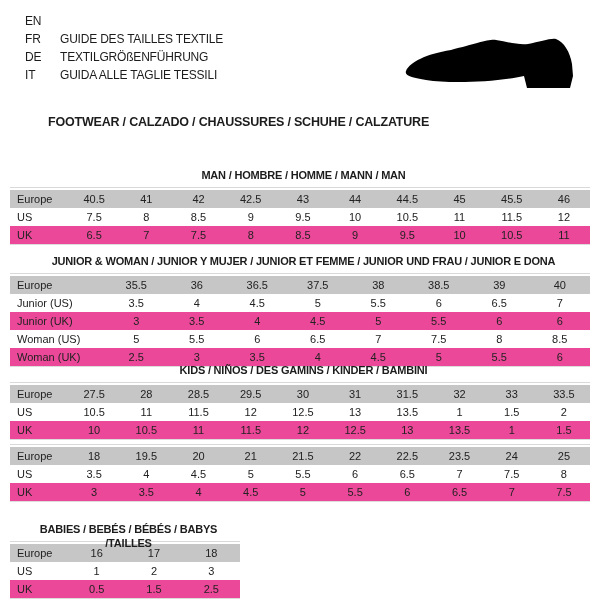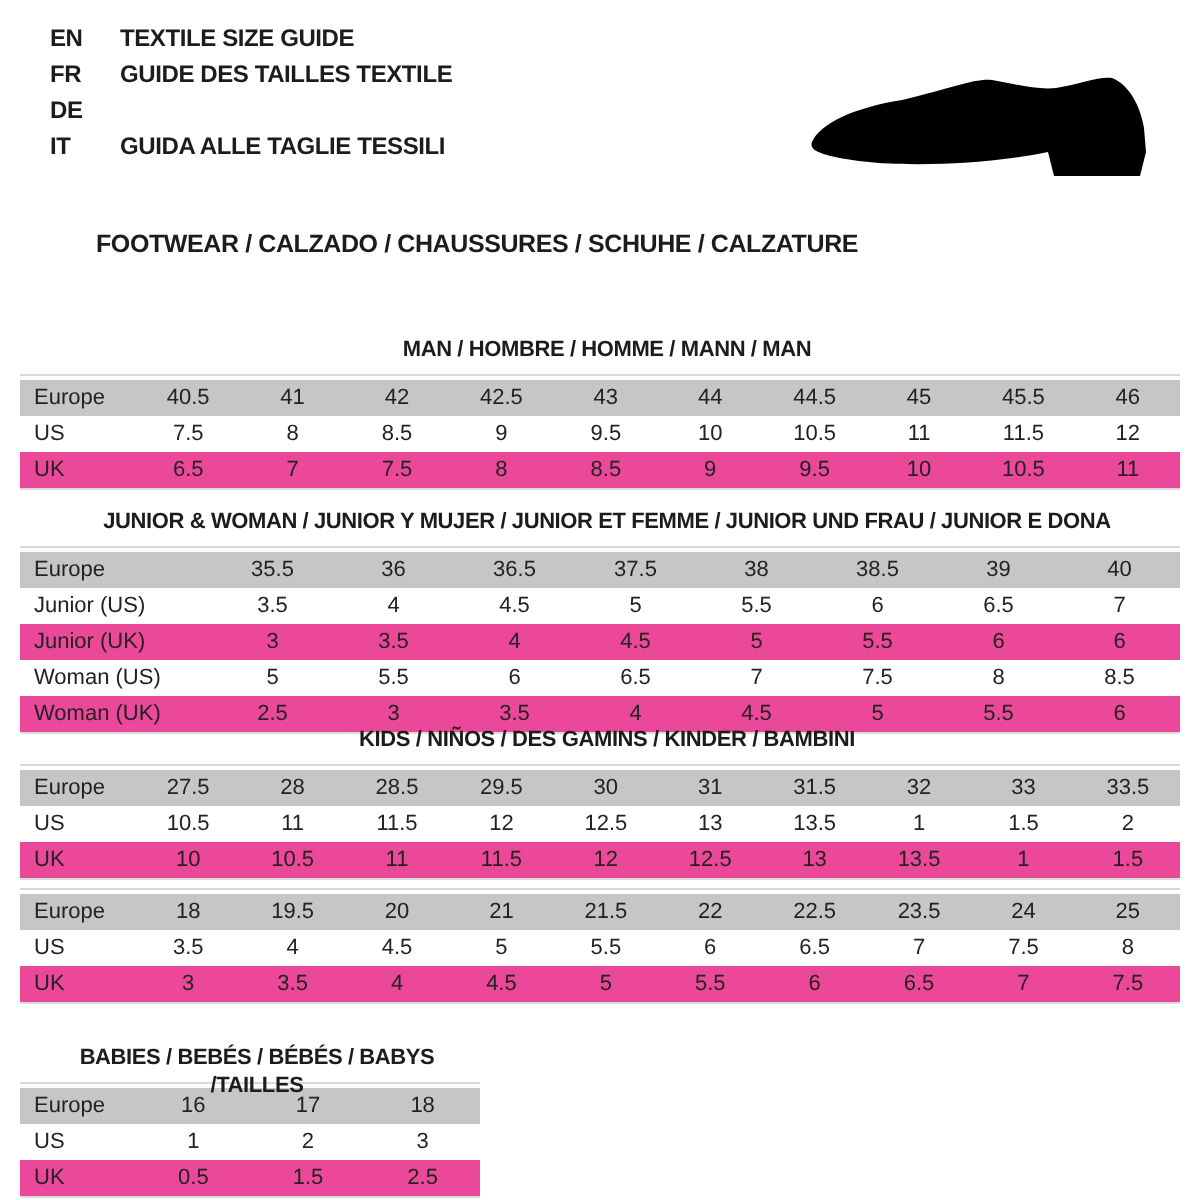--- a/index.html
+++ b/index.html
@@ -6,22 +6,22 @@
   html, body { width: 600px; height: 600px; }
   body {
     font-family: "Liberation Sans", sans-serif;
     background: #ffffff;
     color: #1c1c1c;
     position: relative;
     overflow: hidden;
   }
   
   .lang-list { position: absolute; top: 12px; left: 25px; }
-  .lang-row { display: flex; height: 18px; 
-              font-weight: 700; font-size: 12px; letter-spacing: -0.2px; }
+  .lang-row { display: flex; height: 18px; align-items: center;
+              font-weight: 400; font-size: 12px; letter-spacing: -0.2px; }
   .lang-code { width: 35px; }
   .category-line { position: absolute; top: 115px; left: 17px;
                    font-weight: 700; font-size: 12.5px; letter-spacing: -0.2px; padding-left: 31px; }
   .shoe { position: absolute; left: 396px; top: 26px; }
   
   .section { position: absolute; left: 10px; width: 580px; }
   .s0 { top: 168px; } .s1 { top: 254px; } .s2 { top: 363px; }
   .s3 { top: 444px; } .s4 { top: 522px; width: 230px; }
   .section-title { font-weight: 700; font-size: 11px; letter-spacing: -0.2px;
                    height: 14px; line-height: 14px; padding-left: 7px;
@@ -35,28 +35,28 @@
   .label-cell { width: 58px; padding-left: 7px; }
   .wide-label .label-cell { width: 96px; }
   .val-cell { flex: 1; text-align: center; }
 </style>
 </head>
 <body>
 
 <div class="lang-list">
     <div class="lang-row">
       <span class="lang-code">EN</span>
-      <span class="lang-text">TEXTILE SIZE GUIDE</span>
     </div>
     <div class="lang-row">
       <span class="lang-code">FR</span>
       <span class="lang-text">GUIDE DES TAILLES TEXTILE</span>
     </div>
     <div class="lang-row">
       <span class="lang-code">DE</span>
+      <span class="lang-text">TEXTILGRÖßENFÜHRUNG</span>
     </div>
     <div class="lang-row">
       <span class="lang-code">IT</span>
       <span class="lang-text">GUIDA ALLE TAGLIE TESSILI</span>
     </div>
   </div>
 
 <div class="category-line">FOOTWEAR / CALZADO / CHAUSSURES / SCHUHE / CALZATURE</div>
 
 <div class="shoe">

